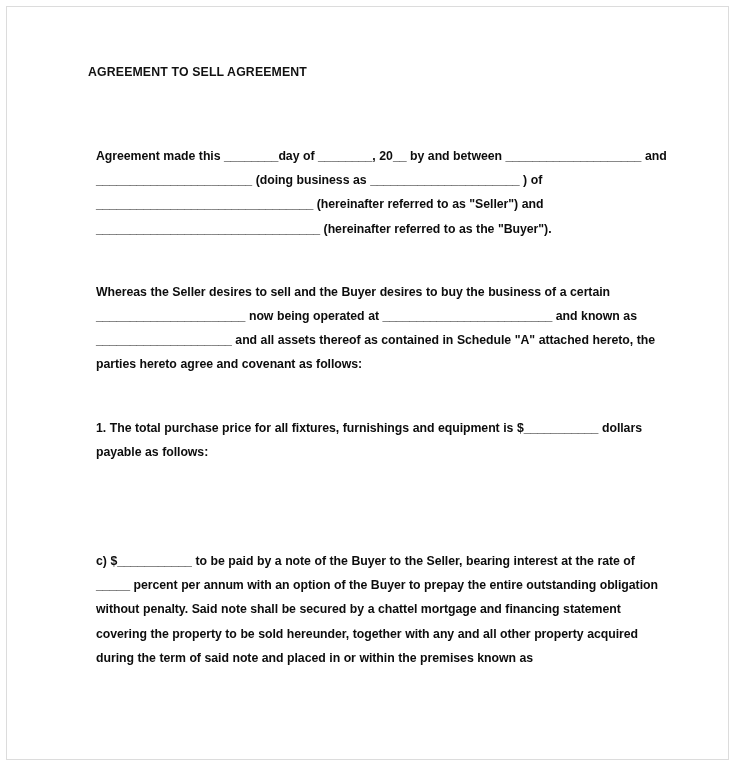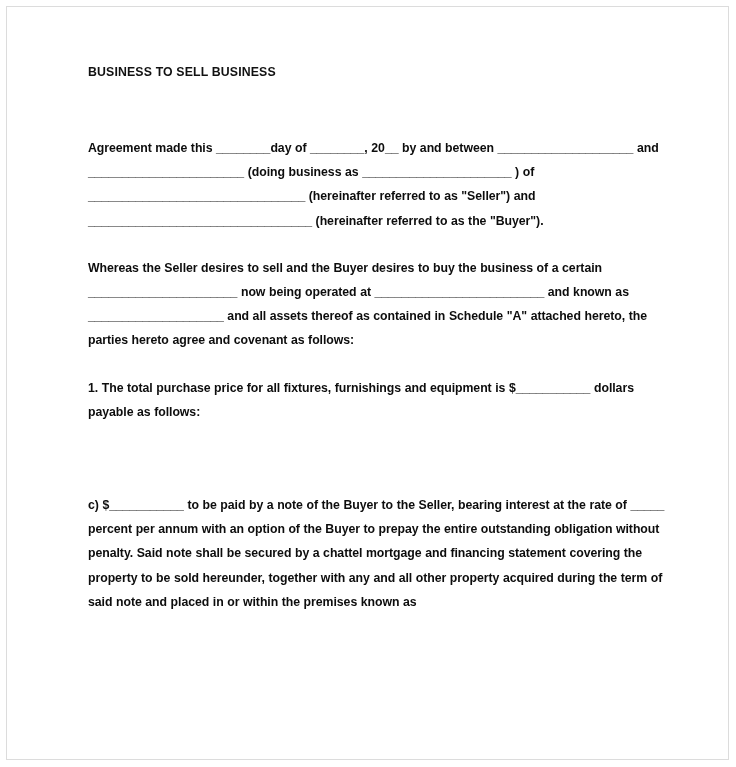--- a/index.html
+++ b/index.html
@@ -38,35 +38,35 @@
     letter-spacing: 0.15px;
     line-height: 16px;
     margin: 0 0 0 0;
     white-space: nowrap;
   }
   .para {
     font-size: 12.3px;
     font-weight: bold;
     color: #0d0d0d;
     line-height: 24.2px;
-    margin: 0;
+    margin: 8px;
     letter-spacing: -0.05px;
     word-spacing: 0.2px;
   }
   .gap-title   { height: 56px; }
   .gap-para    { height: 23px; }
   .gap-clause  { height: 23px; }
 </style>
 </head>
 <body>
 
 <div id="page-frame">
   <div id="doc-body">
 
-    <h1 class="doc-title">BUSINESS TO SELL BUSINESS</h1>
+    <h1 class="doc-title">AGREEMENT TO SELL AGREEMENT</h1>
 
     <div class="gap-title"></div>
 
     <p class="para">Agreement made this ________day of ________, 20__ by and between ____________________ and _______________________ (doing business as ______________________ ) of ________________________________ (hereinafter referred to as "Seller") and _________________________________ (hereinafter referred to as the "Buyer").</p>
 
     <div class="gap-para"></div>
 
     <p class="para">Whereas the Seller desires to sell and the Buyer desires to buy the business of a certain ______________________ now being operated at _________________________ and known as ____________________ and all assets thereof as contained in Schedule "A" attached hereto, the parties hereto agree and covenant as follows:</p>
 
     <div class="gap-para"></div>

